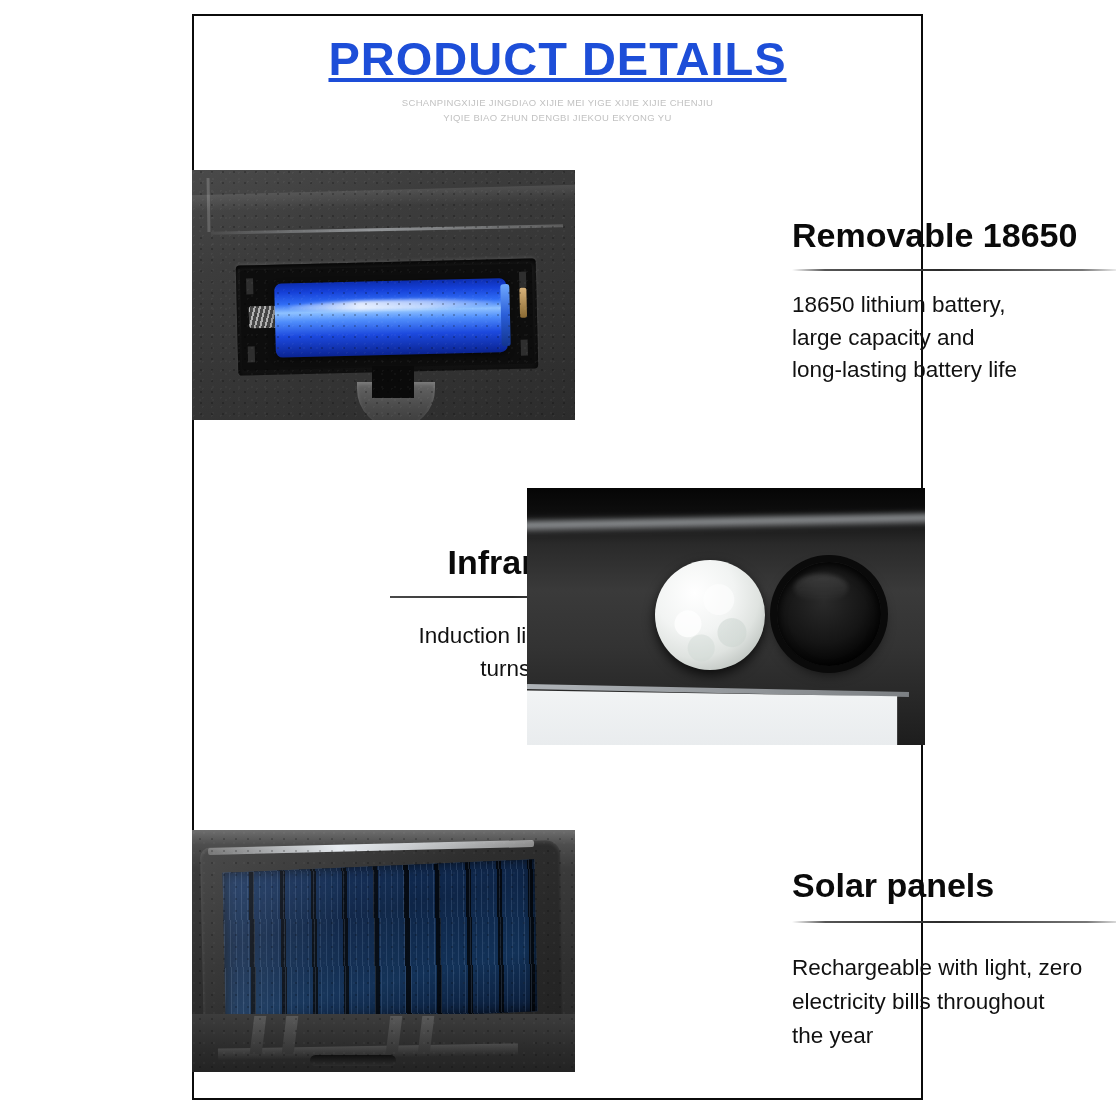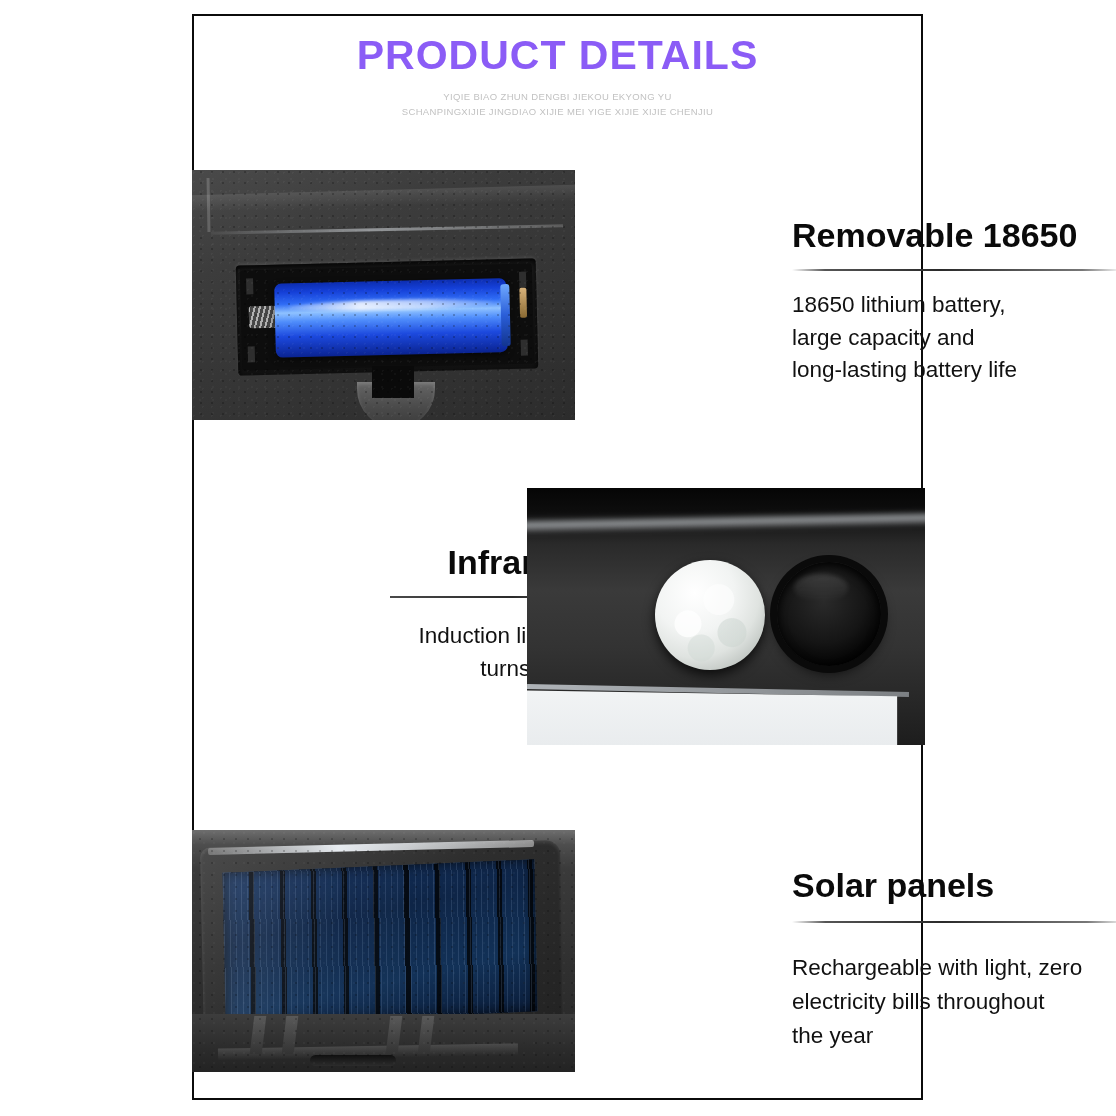--- a/index.html
+++ b/index.html
@@ -16,22 +16,22 @@
     position:absolute;
     left:192px; top:14px;
     width:731px; height:1086px;
     border:2px solid #0b0b0b;
     background:#ffffff;
   }
 
   
   #header { position:absolute; left:0; top:18px; width:100%; text-align:center; }
   #page-title {
-    font-size:41px; font-weight:bold; letter-spacing:1px;
-    color:#8b5cf6; line-height:1.05;
+    font-size:47px; font-weight:bold; letter-spacing:1px;
+    color:#1d4ed8; line-height:1.05;text-decoration:underline;
   }
   .subtitle-line {
     font-size:9.5px; color:#c2c2c2; letter-spacing:0.35px;
     line-height:1.55; font-weight:normal; white-space:nowrap;
   }
   #subtitle { margin-top:13px; }
 
   
   .photo { position:absolute; overflow:hidden; background:#2b2b2b; }
 
@@ -275,22 +275,22 @@
   #text-solar .sec-body { line-height:1.52; }
 </style>
 </head>
 <body>
 
 <div id="frame">
 
   <div id="header">
     <div id="page-title">PRODUCT DETAILS</div>
     <div id="subtitle">
+      <div class="subtitle-line">SCHANPINGXIJIE JINGDIAO XIJIE MEI YIGE XIJIE XIJIE CHENJIU</div>
       <div class="subtitle-line">YIQIE BIAO ZHUN DENGBI JIEKOU EKYONG YU</div>
-      <div class="subtitle-line">SCHANPINGXIJIE JINGDIAO XIJIE MEI YIGE XIJIE XIJIE CHENJIU</div>
     </div>
   </div>
 
   <div class="photo" id="photo-battery">
     <div class="bat-body"></div>
     <div class="bat-lidline"></div>
     <div class="bat-lid-left"></div>
     <div class="bat-lid-edge"></div>
     <div class="bat-bay">
       <div class="bat-bay-inner">

